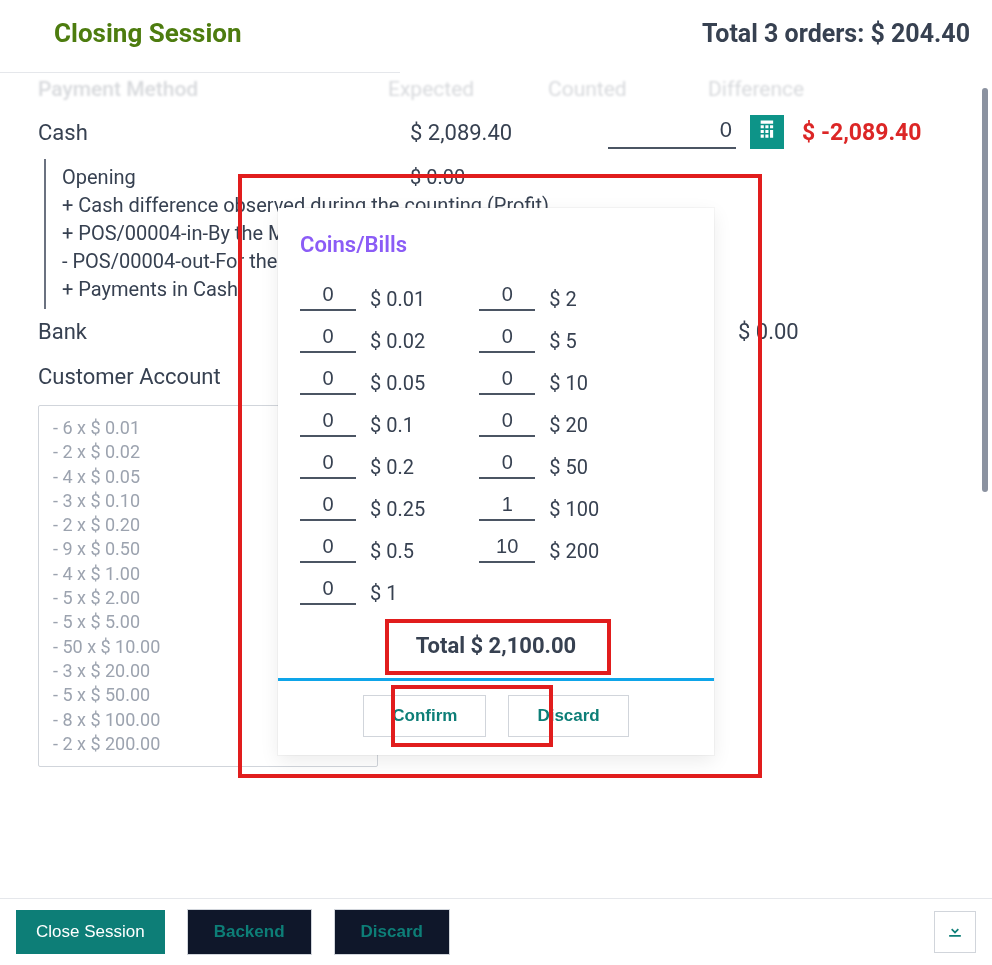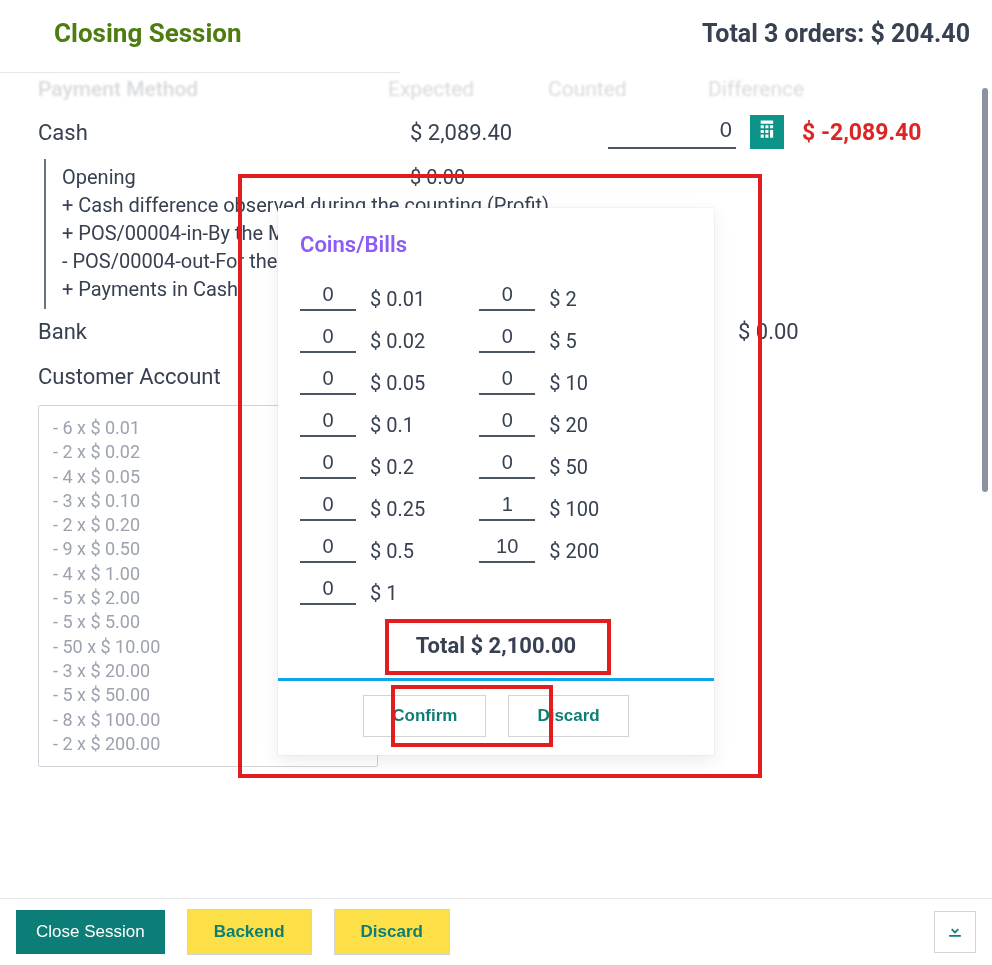--- a/index.html
+++ b/index.html
@@ -121,21 +121,21 @@
   
   .bottom-bar{
     position:absolute; left:0; bottom:0; width:100%; border-top:1px solid #e5e7eb;
     background:#fff; padding:10px 16px; display:flex; align-items:center; gap:22px;
   }
   .btn-primary{
     background:#0d7e77; color:#fff; border:none; font-weight:400; font-size:17px;
     padding:12px 20px; cursor:pointer;
   }
   .btn-outline{
-    background:#fde047; border:1px solid #d1d5db; color:#0d7e77; font-weight:700; font-size:17px;
+    background:#0f172a; border:1px solid #d1d5db; color:#0d7e77; font-weight:700; font-size:17px;
     padding:12px 26px; cursor:pointer;
   }
   .btn-icon{
     margin-left:auto; border:1px solid #d1d5db; width:42px;height:42px;
     display:flex;align-items:center;justify-content:center; cursor:pointer; background:#fff;
   }
   .btn-icon svg{width:20px;height:20px;fill:#0d7e77;}
   .header-wrap{display:flex;justify-content:space-between;align-items:center;padding:18px 22px 24px;}
   .header-divider{border-bottom:1px solid #e5e7eb; width:400px; margin-left:0;}
 </style>

